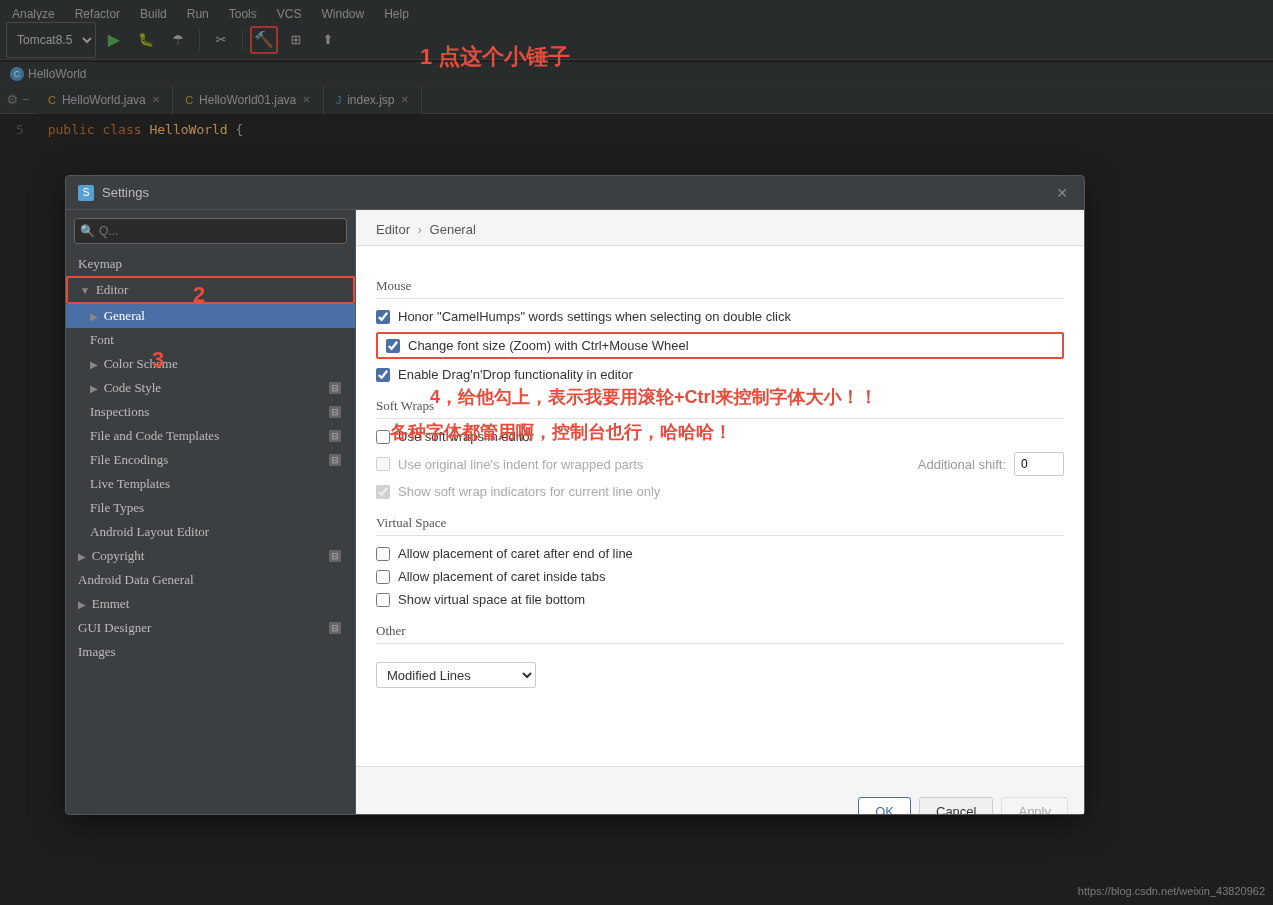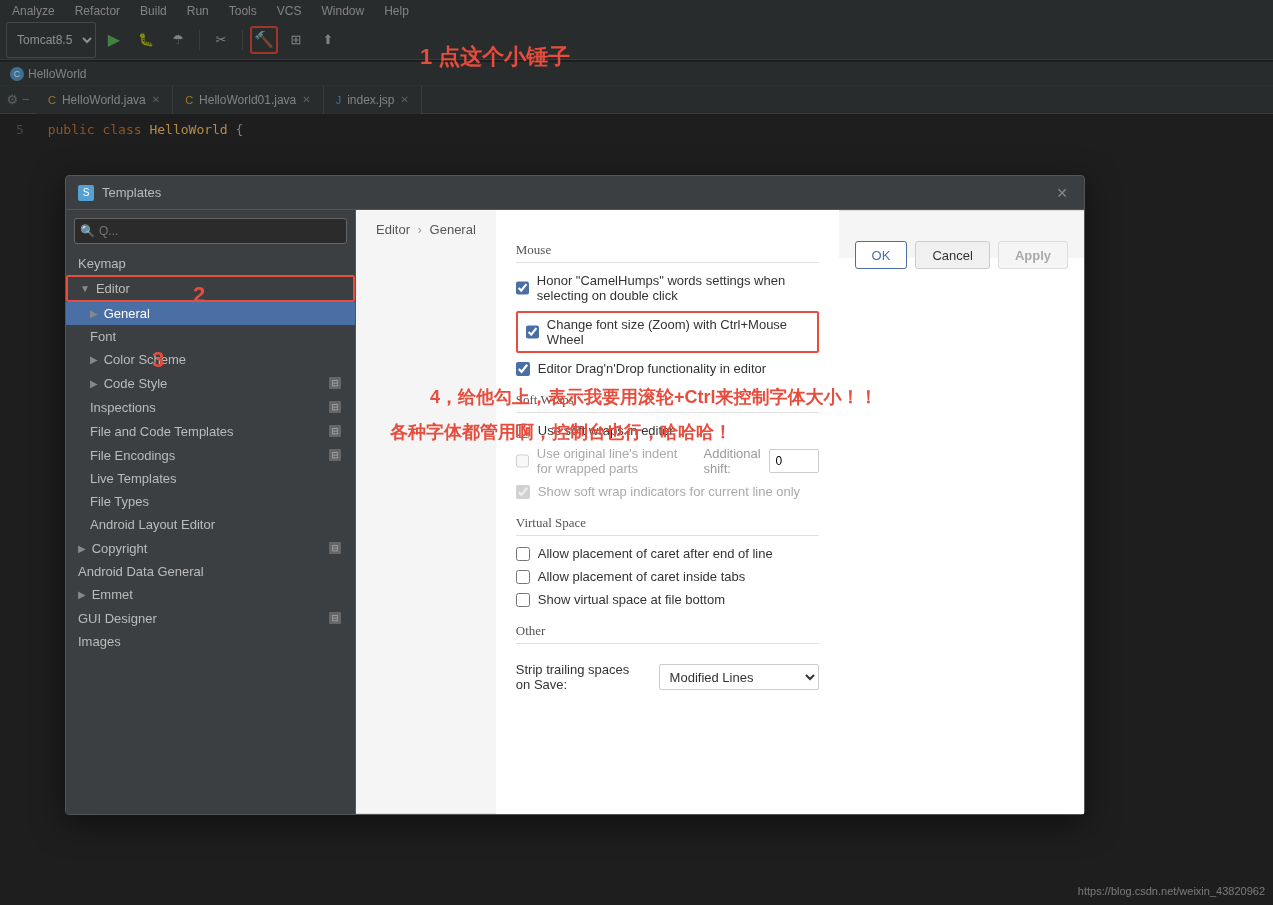--- a/index.html
+++ b/index.html
@@ -20,21 +20,21 @@
     }
 
     
     .menu-bar {
       position: absolute;
       top: 0; left: 0; right: 0;
       height: 22px;
       background: #3c3f41;
       display: flex;
       align-items: center;
-      padding: 8px 8px;
+      padding: 14px 8px;
       gap: 12px;
       font-size: 12px;
       color: #bbbbbb;
     }
     .menu-item { cursor: pointer; padding: 2px 4px; }
 
     
     .toolbar {
       position: absolute;
       top: 22px; left: 0; right: 0;
@@ -255,20 +255,21 @@
     }
 
     .tree-item {
       padding: 4px 12px;
       font-size: 13px;
       color: #bbbbbb;
       cursor: pointer;
       display: flex;
       align-items: center;
       gap: 6px;
+      font-family: Liberation Serif, serif;
     }
     .tree-item.selected { background: #4a6fa5; color: #ffffff; }
     .tree-item.red-border {
       border: 2px solid #e74c3c;
       border-radius: 2px;
     }
     .tree-chevron { font-size: 10px; color: #888; }
     .tree-item-indent-1 { padding-left: 24px; }
     .tree-item-badge {
       margin-left: auto;
@@ -282,20 +283,21 @@
       font-size: 9px;
       color: #aaa;
       display: flex; align-items: center; justify-content: center;
     }
 
     
     .settings-content {
       flex: 1;
       background: #ffffff;
       display: flex;
+      flex-direction: column;
       overflow: hidden;
     }
 
     .content-header {
       padding: 12px 20px 8px;
       border-bottom: 1px solid #ddd;
       background: #f5f5f5;
     }
     .content-breadcrumb {
       font-size: 13px;
@@ -380,21 +382,20 @@
     .btn.primary {
       background: #ffffff;
       border: 1px solid #4a6fa5;
       color: #4a6fa5;
     }
     .btn.disabled {
       background: #f5f5f5;
       color: #aaa;
       border-color: #ddd;
       cursor: default;
-      font-weight: bold;
     }
 
     
     .other-section {
       margin-top: 16px;
     }
     .other-row {
       display: flex;
       align-items: center;
       gap: 12px;
@@ -526,21 +527,21 @@
 </div>
 
 <div class="annotation anno-1">1  点这个小锤子</div>
 
 <div class="dialog-overlay"></div>
 
 <div class="settings-dialog">
 
   <div class="dialog-title-bar">
     <div class="dialog-title-icon">S</div>
-    <span class="dialog-title-text">Templates</span>
+    <span class="dialog-title-text">Settings</span>
     <div class="dialog-close-btn">✕</div>
   </div>
 
   <div class="dialog-body">
 
     <div class="settings-tree">
       <div class="search-box">
         <span class="search-icon-wrapper">🔍</span>
         <input class="search-input" type="text" placeholder="Q..." style="">
       </div>
@@ -657,21 +658,21 @@
             <label>Honor "CamelHumps" words settings when selecting on double click</label>
           </div>
 
           <div class="checkbox-row checkbox-highlighted">
             <input type="checkbox" checked="" style="">
             <label>Change font size (Zoom) with Ctrl+Mouse Wheel</label>
           </div>
 
           <div class="checkbox-row" style="margin-top:6px;">
             <input type="checkbox" checked="" style="">
-            <label>Editor Drag'n'Drop functionality in editor</label>
+            <label>Enable Drag'n'Drop functionality in editor</label>
           </div>
         </div>
 
         <div class="section-group">
           <div class="section-title">Soft Wraps</div>
 
           <div class="checkbox-row">
             <input type="checkbox" style="">
             <label>Use soft wraps in editor</label>
           </div>
@@ -702,21 +703,20 @@
           </div>
           <div class="checkbox-row">
             <input type="checkbox" style="">
             <label>Show virtual space at file bottom</label>
           </div>
         </div>
 
         <div class="other-section">
           <div class="section-title">Other</div>
           <div class="other-row">
-            <span class="other-label">Strip trailing spaces on Save:</span>
             <select class="dropdown-select">
               <option>None</option>
               <option>Leading</option>
               <option>All</option>
               <option selected="">Modified Lines</option>
             </select>
           </div>
         </div>
       </div>
 

